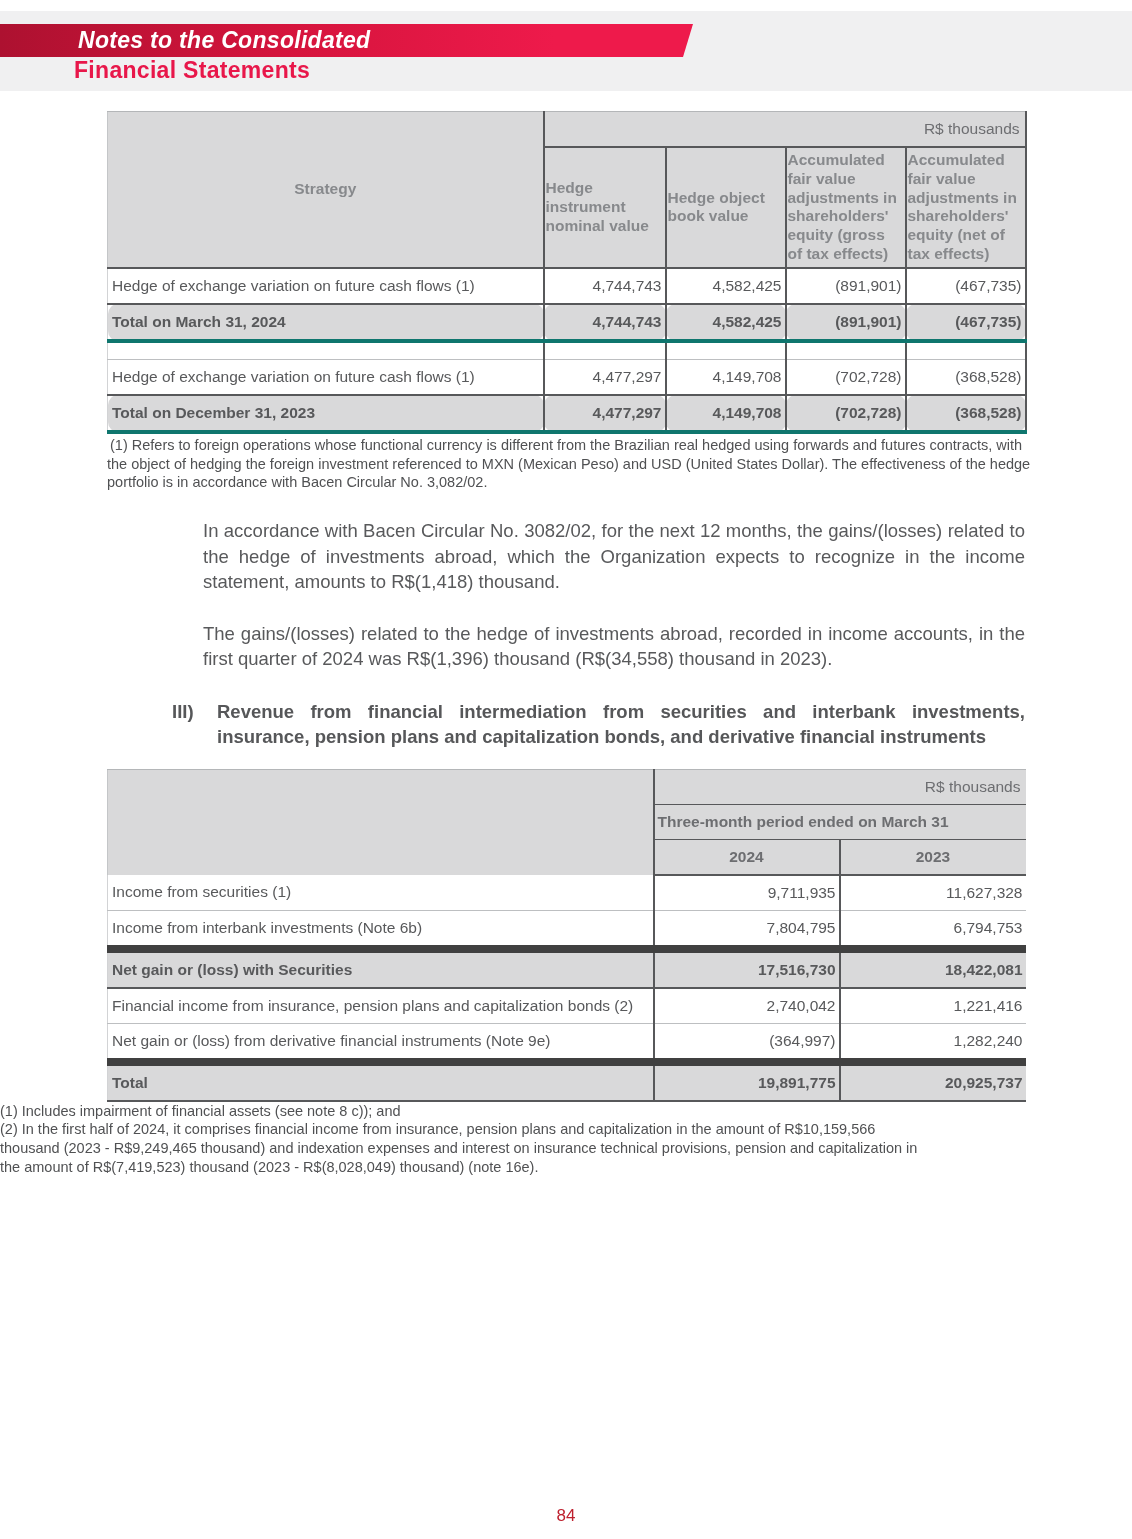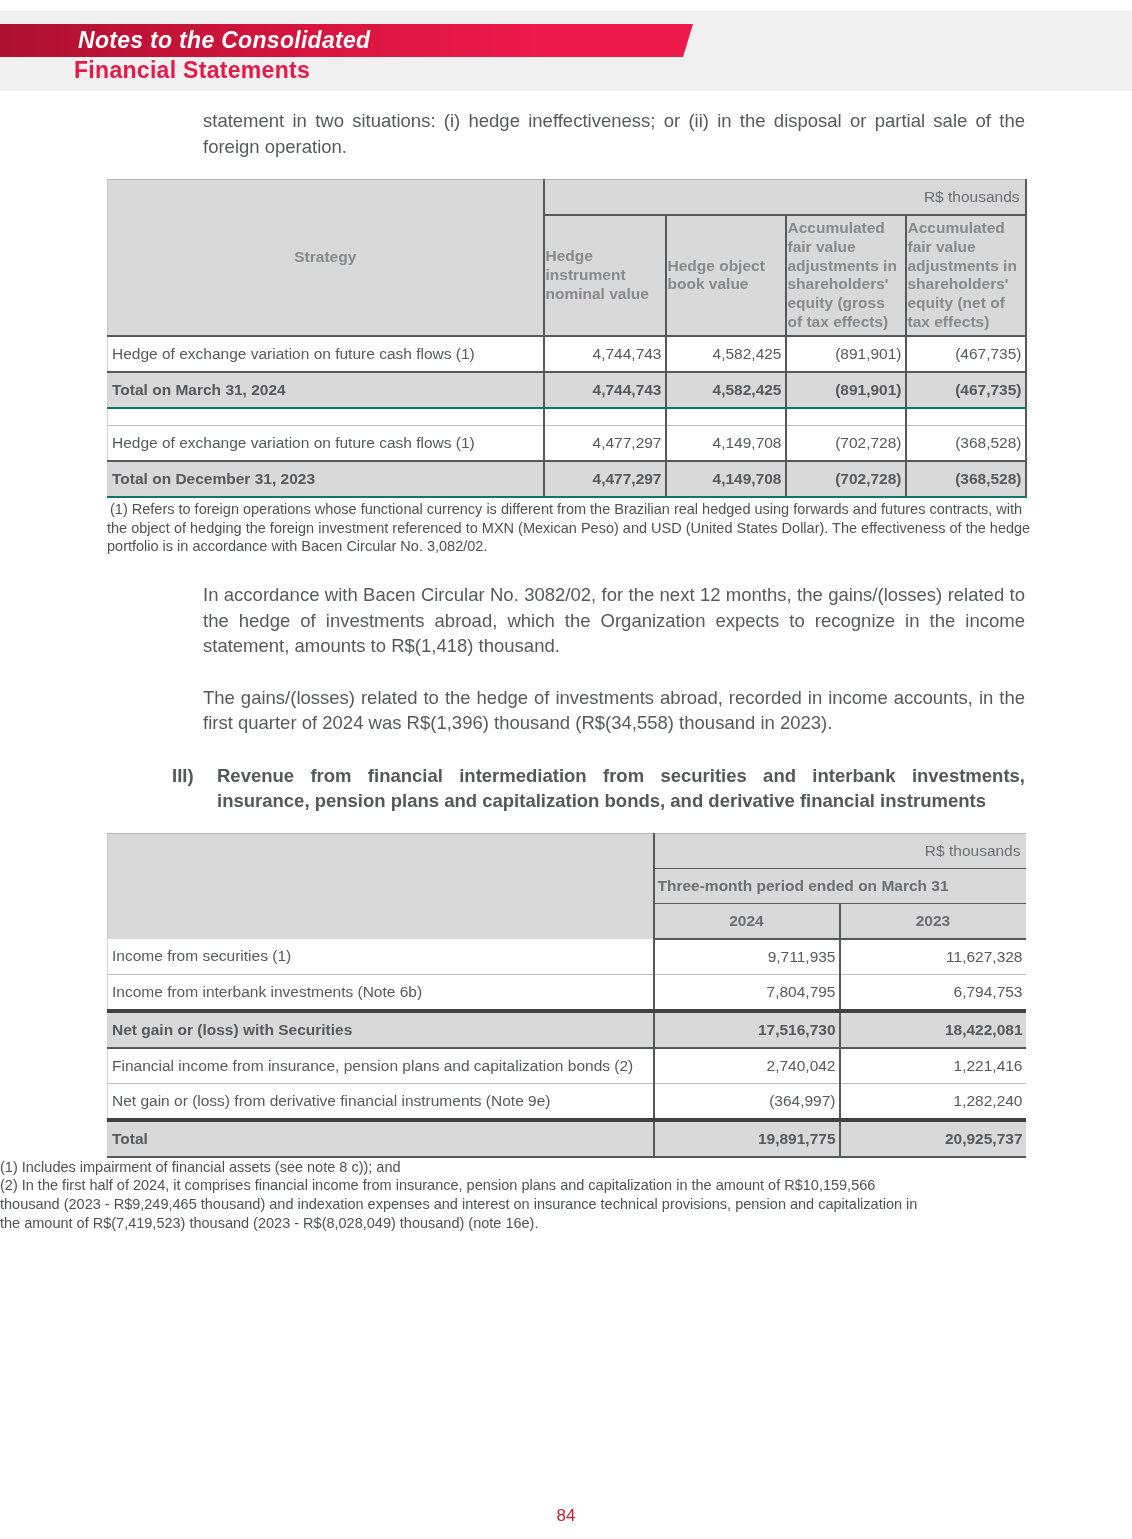--- a/index.html
+++ b/index.html
@@ -118,21 +118,22 @@
     border: 2px solid #57585a;
   }
   .t1 tr.data td { border-bottom: 1px solid #bdbfc1; height: 23px; }
   .t1 tr.data2 td { border-bottom: 1px solid #bdbfc1; height: 28px; }
   .t1 tr.gap td { border-bottom: 1px solid #bdbfc1; height: 17px; }
   .t1 tr.total td {
     background: #d9d9da;
     font-weight: 700;
     height: 23px;
     border-top: 2px solid #57585a;
-    border-bottom: 2px solid #0f766e;
+    border-bottom: 4px solid #0f766e;
+    border-radius: 10px;
   }
   .t1 td:last-child { border-right: 2px solid #57585a; }
 
   
   .t2 { margin-top: 19px; }
   .t2 .bigblank { background: #d9d9da; border-top: 1px solid #b4b6b8; border-left: 1px solid #c4c6c8; }
   .t2 .runit {
     background: #d9d9da;
     text-align: right;
     color: #6d6e71;
@@ -158,21 +159,21 @@
     text-align: center;
     height: 24px;
     border-left: 2px solid #57585a;
     border-bottom: 2px solid #57585a;
   }
   .t2 tr.data td { border-bottom: 1px solid #bdbfc1; height: 23px; }
   .t2 tr.boldrow td, .t2 tr.total td {
     background: #d9d9da;
     font-weight: 700;
     height: 24px;
-    border-top: 4px solid #404040;
+    border-top: 8px solid #404040;
     border-bottom: 2px solid #57585a;
   }
 
   
   .fn {
     width: 924px;
     margin: 2px 0 0 107px;
     font-size: 14.5px;
     line-height: 18.8px;
     color: #505153;
@@ -194,21 +195,20 @@
 
 <div class="page">
 
   <div class="top-band">
     <div class="banner">
       <span class="banner-title">Notes to the Consolidated</span>
     </div>
     <div class="subtitle">Financial Statements</div>
   </div>
 
-  <p class="body-par intro">statement in two situations: (i) hedge ineffectiveness; or (ii) in the disposal or partial sale of the foreign operation.</p>
 
   <table class="t1">
     <colgroup>
       <col style="width:436px">
         <col style="width:122px">
         <col style="width:120px">
         <col style="width:120px">
         <col style="width:120px">
     </colgroup>
     <tbody>

